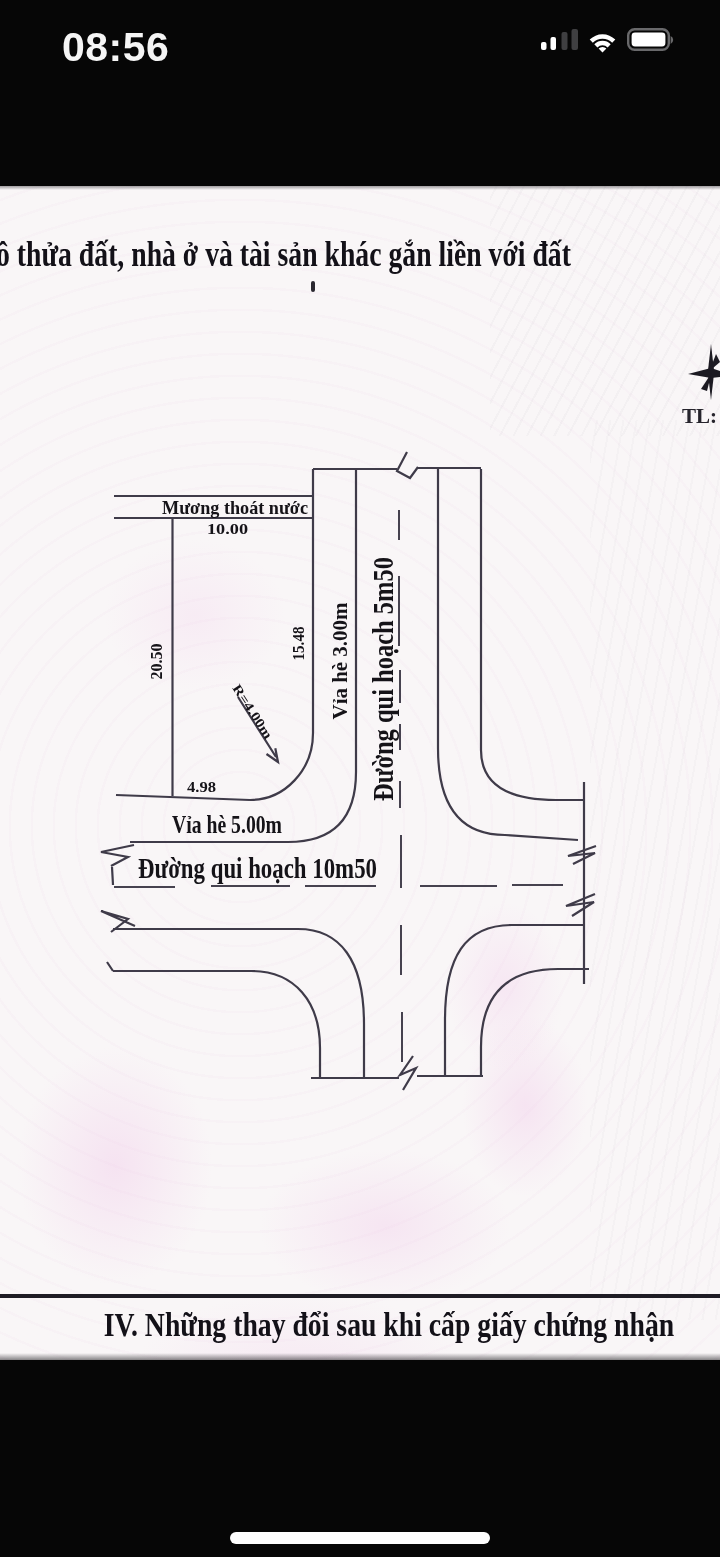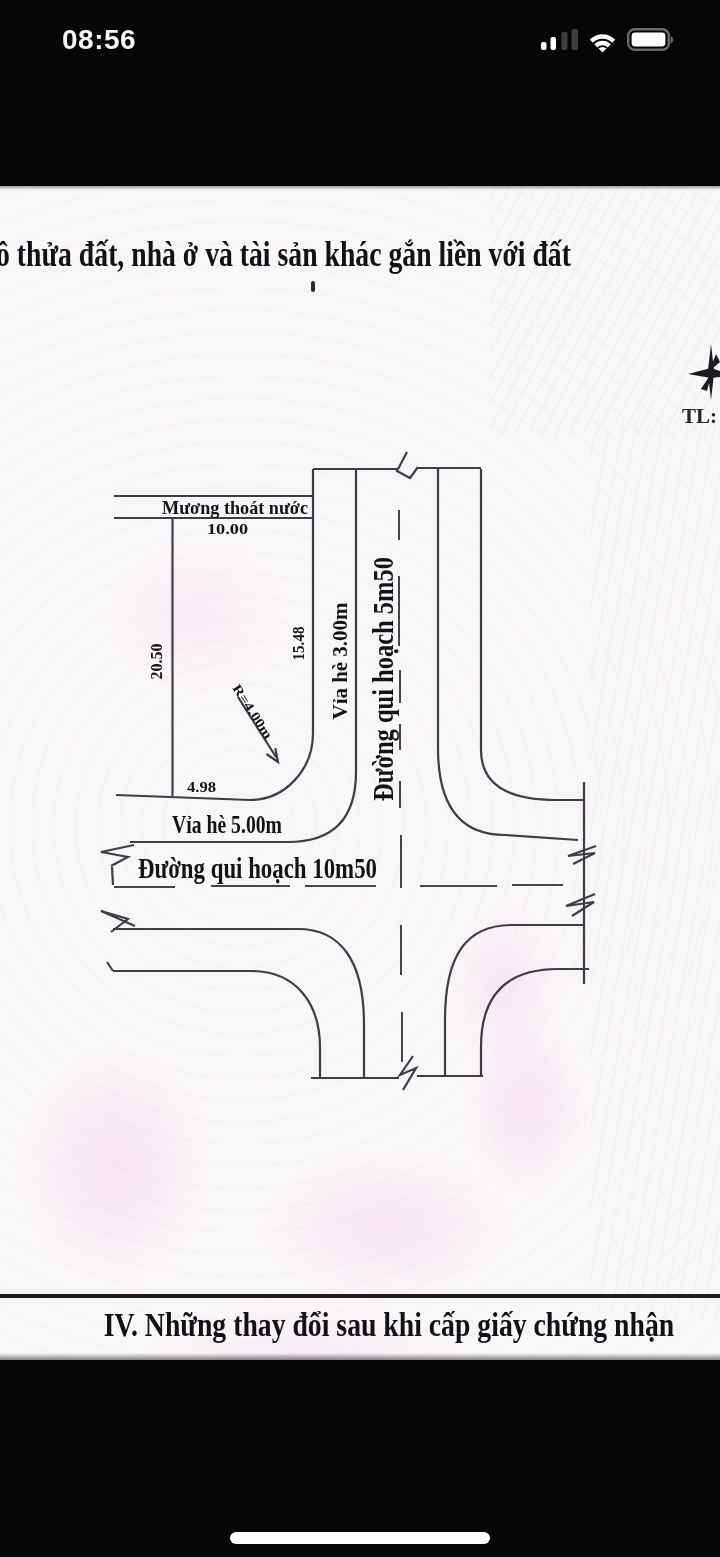--- a/index.html
+++ b/index.html
@@ -3,21 +3,21 @@
 <meta charset="utf-8">
 <style>
 html,body{margin:0;padding:0}
 body{width:720px;height:1557px;background:#060606;position:relative;overflow:hidden;font-family:"Liberation Sans",sans-serif;-webkit-font-smoothing:antialiased}
 .abs{position:absolute}
 .serif{font-family:"Liberation Serif",serif}
 </style>
 </head>
 <body>
 
-<div class="abs" style="left:62px;top:24px;color:#f5f5f5;font-size:28px;font-weight:bold;letter-spacing:0.5px">08:56</div>
+<div class="abs" style="left:62px;top:24px;color:#f5f5f5;font-size:41px;font-weight:bold;letter-spacing:0.5px">08:56</div>
 
 <svg class="abs" style="left:536px;top:24px" width="144" height="32" viewBox="0 0 144 32">
 
   <rect x="5" y="18" width="5.5" height="8" rx="2" fill="#fff"></rect>
 
   <rect x="14.5" y="13" width="5.5" height="13" rx="2" fill="#fff"></rect>
 
   <rect x="25.5" y="8" width="6" height="18" rx="2" fill="#3f3f41"></rect>
 
   <rect x="35.5" y="5" width="6.5" height="21" rx="2" fill="#3f3f41"></rect>

